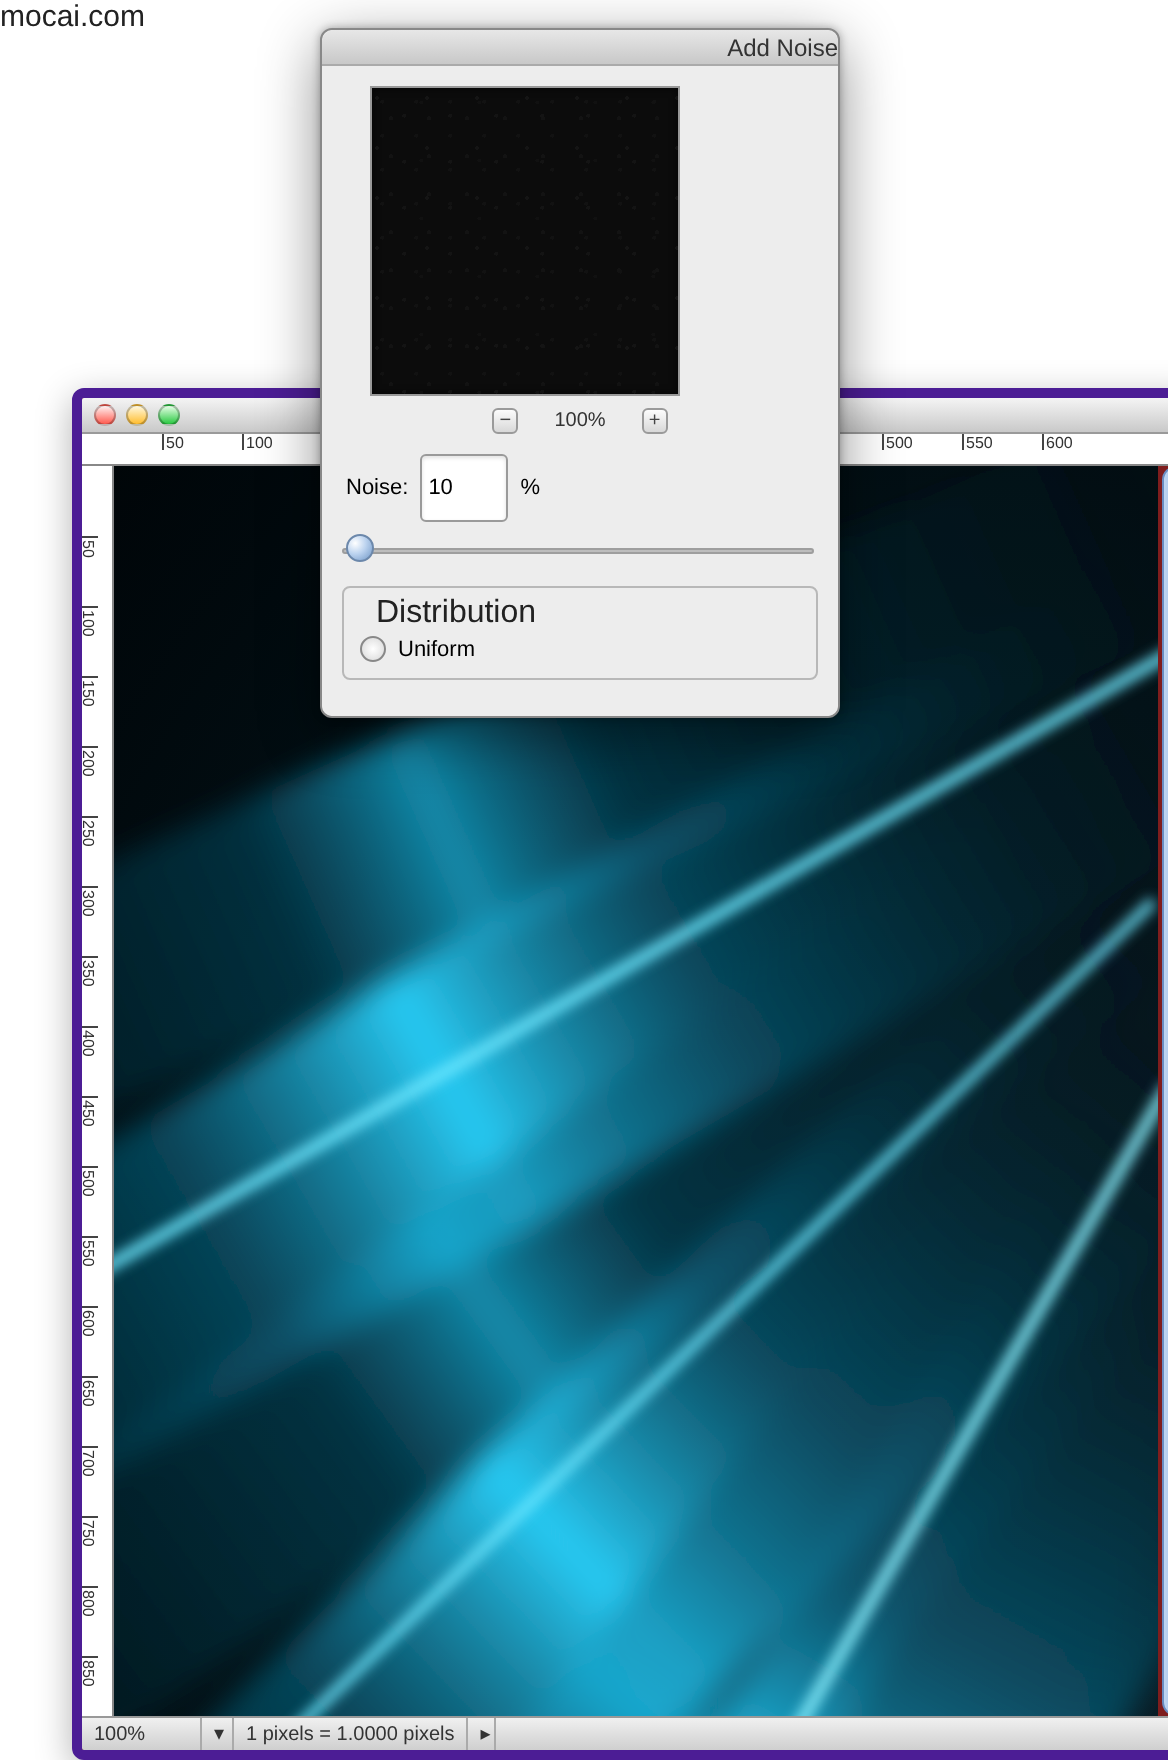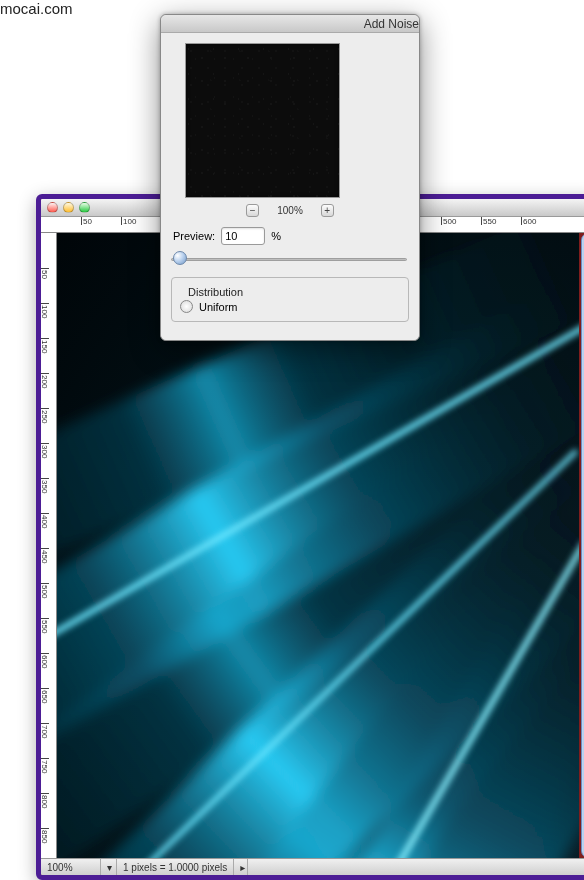--- a/index.html
+++ b/index.html
@@ -30,26 +30,26 @@
 radial-gradient(circle at 30% 40%,#151515 1px,transparent 1px),
 radial-gradient(circle at 70% 60%,#181818 1px,transparent 1px),
 radial-gradient(circle at 50% 80%,#161616 1px,transparent 1px),
 radial-gradient(circle at 85% 25%,#141414 1px,transparent 1px);
 background-size:25px 25px,17px 17px,23px 23px,19px 19px,29px 29px;opacity:.7}
 .zoom-row{display:flex;align-items:center;justify-content:center;gap:18px;margin-bottom:10px}
 .zoom-btn{width:13px;height:13px;border:1px solid #9a9a9a;background:linear-gradient(#fcfcfc,#d8d8d8);border-radius:3px;display:flex;align-items:center;justify-content:center;font-size:10px;line-height:1;color:#444;cursor:pointer}
 .zoom-label{font-size:10px;color:#333}
 .amount-row{display:flex;align-items:center;gap:6px;margin-bottom:6px;padding-left:2px}
 .amount-row label{font-size:11px}
-.amount-row input{width:44px;height:18px;border:1px solid #9a9a9a;border-radius:3px;box-shadow:inset 0 1px 2px rgba(0,0,0,.12);padding:0 3px;font-size:11px}
+.amount-row input{width:44px;height:18px;border:1px solid #9a9a9a;border-radius:3px;box-shadow:inset 0 1px 2px rgba(0,0,0,.12);padding:16px 3px;font-size:11px}
 .slider{position:relative;height:16px;margin-bottom:10px}
 .slider .track{position:absolute;left:0;right:2px;top:7px;height:3px;background:#bdbdbd;border:1px solid #9e9e9e;border-radius:2px}
 .slider .thumb{position:absolute;left:2px;top:0;width:14px;height:14px;background:radial-gradient(circle at 30% 30%,#fff,#bcd3ef 45%,#6f96c6 100%);border:1px solid #6c88ab;border-radius:50%;cursor:pointer}
 .fieldset{border:1px solid #b8b8b8;border-radius:4px;padding:8px 8px 6px;margin-bottom:8px}
-.fieldset .legend{margin-top:-15px;margin-left:4px;background:#ededed;display:inline-block;padding:0 4px;font-size:11px;color:#222}
+.fieldset .legend{margin-top:-15px;margin-left:4px;background:#ededed;display:inline-block;padding:0 4px;font-size:16px;color:#222}
 .radio-row,.check-row{display:flex;align-items:center;gap:6px;margin:2px 0;font-size:11px}
 .radio{width:13px;height:13px;border:1px solid #888;border-radius:50%;background:radial-gradient(#fff,#d7d7d7);display:flex;align-items:center;justify-content:center}
 .radio.checked::after{content:"";width:6px;height:6px;background:radial-gradient(#6ea5e4,#2a64b1);border-radius:50%}
 .check{width:13px;height:13px;border:1px solid #888;border-radius:3px;background:linear-gradient(#fff,#d7d7d7);display:flex;align-items:center;justify-content:center}
 .check.checked::after{content:"✓";font-size:11px;font-weight:bold;color:#235ea8;line-height:1}
 .dialog-wrapper{position:absolute;left:80px;top:7px;z-index:25}
 .panel-right{position:absolute;left:266px;top:24px;width:64px;display:flex;flex-direction:column;gap:5px}
 .aqua-btn{height:19px;border-radius:10px;border:1px solid #979797;background:linear-gradient(#fefefe 0%,#e4e4e4 45%,#cfcfcf 50%,#f0f0f0 100%);font-size:12px;text-align:center;line-height:17px;cursor:pointer;box-shadow:inset 0 1px 0 #fff}
 .aqua-btn.default{background:linear-gradient(#cfe6ff 0%,#79b4f0 45%,#3f90df 50%,#a6d0f8 100%);border-color:#4f84bd;color:#000}
 </style>
@@ -168,21 +168,21 @@
       <div class="preview-box">
         <div class="noise-img"></div>
       </div>
       <div class="zoom-row">
         <div class="zoom-btn">−</div>
         <span class="zoom-label">100%</span>
         <div class="zoom-btn">+</div>
       </div>
 
       <div class="amount-row">
-        <label>Preview:</label>
+        <label>Noise:</label>
         <input type="text" value="10" style="">
         <span>%</span>
       </div>
       <div class="slider">
         <div class="track"></div>
         <div class="thumb"></div>
       </div>
 
       <div class="fieldset">
         <div class="legend">Distribution</div>

